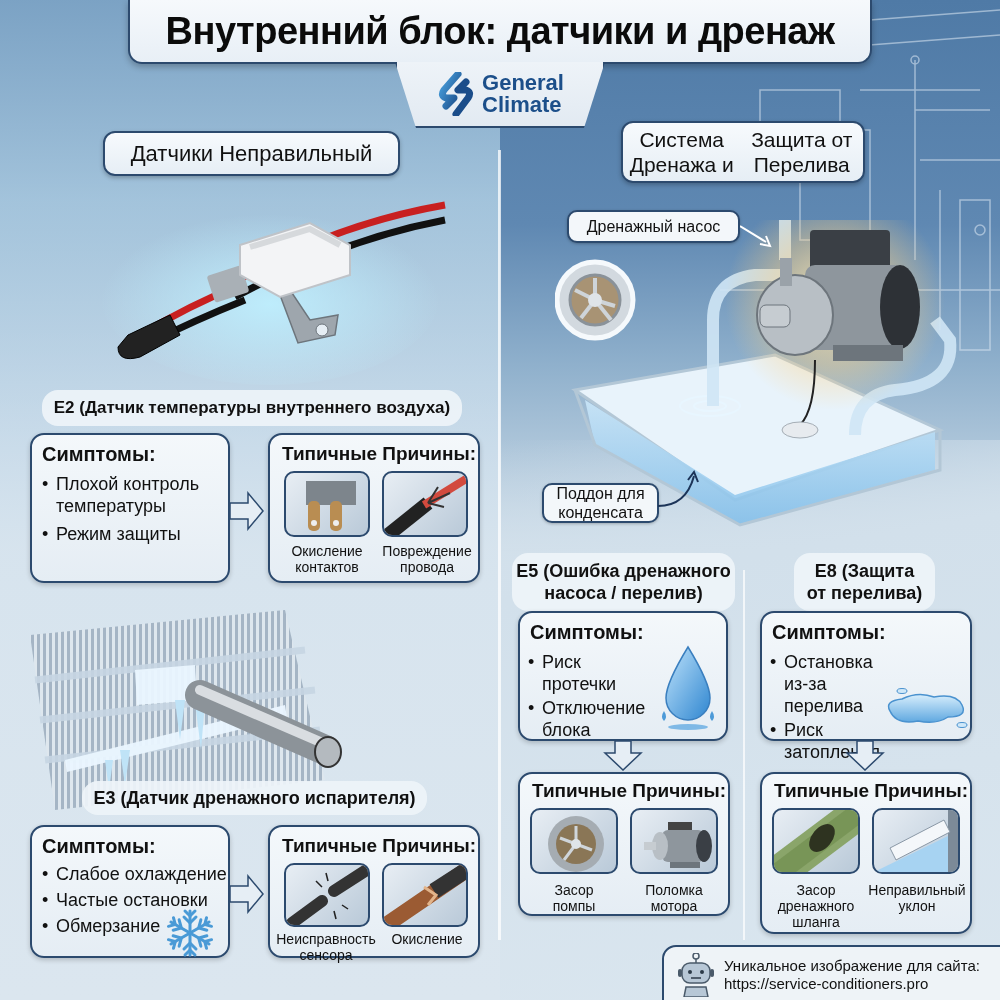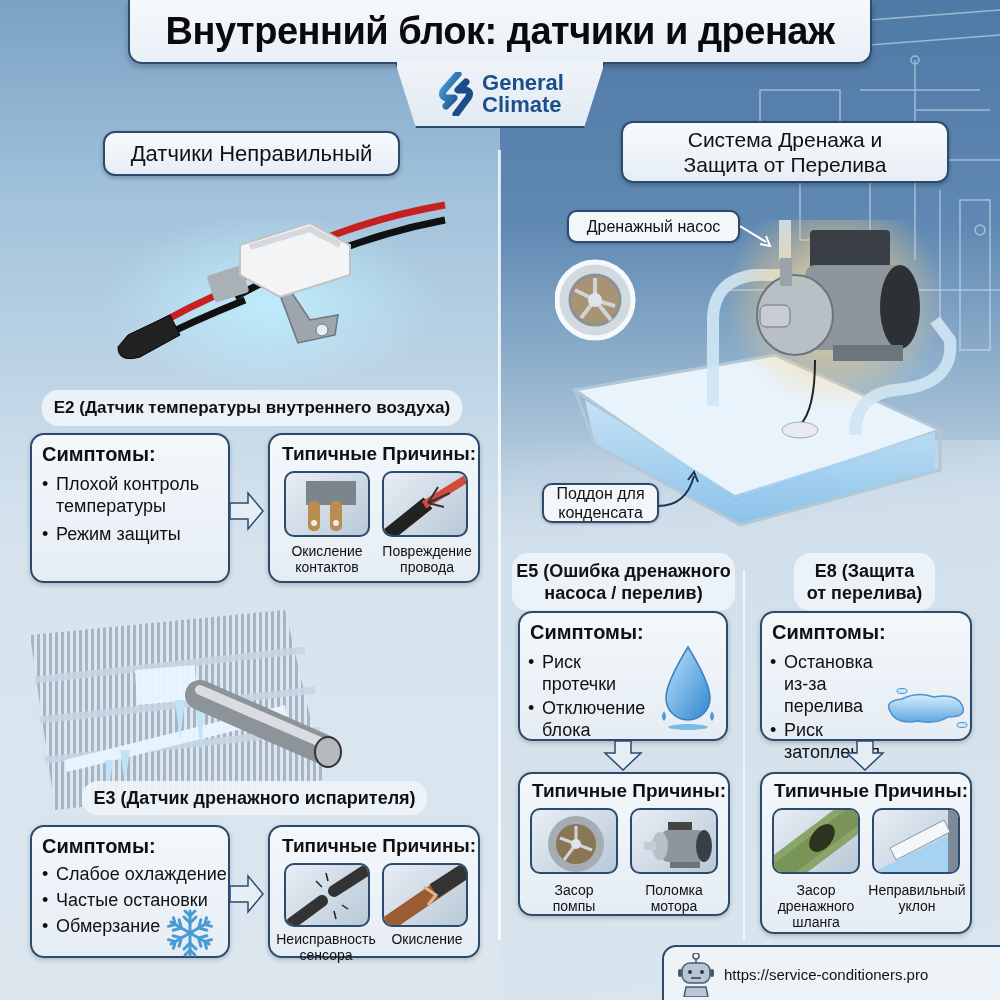--- a/index.html
+++ b/index.html
@@ -306,21 +306,21 @@
   </div>
   <div class="thumb-cap" style="left:0px; top:104px; width:112px;">
     <div>Неисправность</div>
     <div>сенсора</div>
   </div>
   <div class="thumb-cap" style="left:108px; top:104px; width:98px;">
     <div>Окисление</div>
   </div>
 </div>
 
-<div class="pill" style="left:621px; top:121px; width:328px; height:62px; font-size:21px; line-height:25px; flex-direction:column;">
+<div class="pill" style="left:621px; top:121px; width:244px; height:62px; font-size:21px; line-height:25px; ">
   <span>Система Дренажа и</span>
   <span>Защита от Перелива</span>
 </div>
 
 <svg style="position:absolute; left:555px; top:220px; width:430px; height:330px;" viewBox="0 0 430 330">
   <defs>
     <radialGradient id="pglow" cx="0.5" cy="0.5" r="0.5">
         <stop offset="0" stop-color="#fff2c0" stop-opacity="0.9"></stop>
         <stop offset="0.6" stop-color="#ffd080" stop-opacity="0.4"></stop>
         <stop offset="1" stop-color="#ffd080" stop-opacity="0"></stop>
@@ -500,15 +500,16 @@
     <line x1="20" y1="6" x2="20" y2="10" stroke="#4a5a6a" stroke-width="1.5"></line>
     <rect x="6" y="10" width="28" height="20" rx="8" fill="#b7c7d6" stroke="#4a5a6a" stroke-width="1.5"></rect>
     <rect x="2" y="16" width="4" height="8" rx="2" fill="#4a5a6a"></rect>
       <rect x="34" y="16" width="4" height="8" rx="2" fill="#4a5a6a"></rect>
     <circle cx="14" cy="19" r="2" fill="#2c3a48"></circle>
       <circle cx="26" cy="19" r="2" fill="#2c3a48"></circle>
     <line x1="15" y1="25" x2="25" y2="25" stroke="#2c3a48" stroke-width="1.5"></line>
     <path d="M8 44 L10 34 L30 34 L32 44 Z" fill="#b7c7d6" stroke="#4a5a6a" stroke-width="1.5"></path>
   </svg>
   <div class="footer-text">
+    <div>Уникальное изображение для сайта:</div>
     <div>https://service-conditioners.pro</div>
   </div>
 </div>
 
 </body></html>

